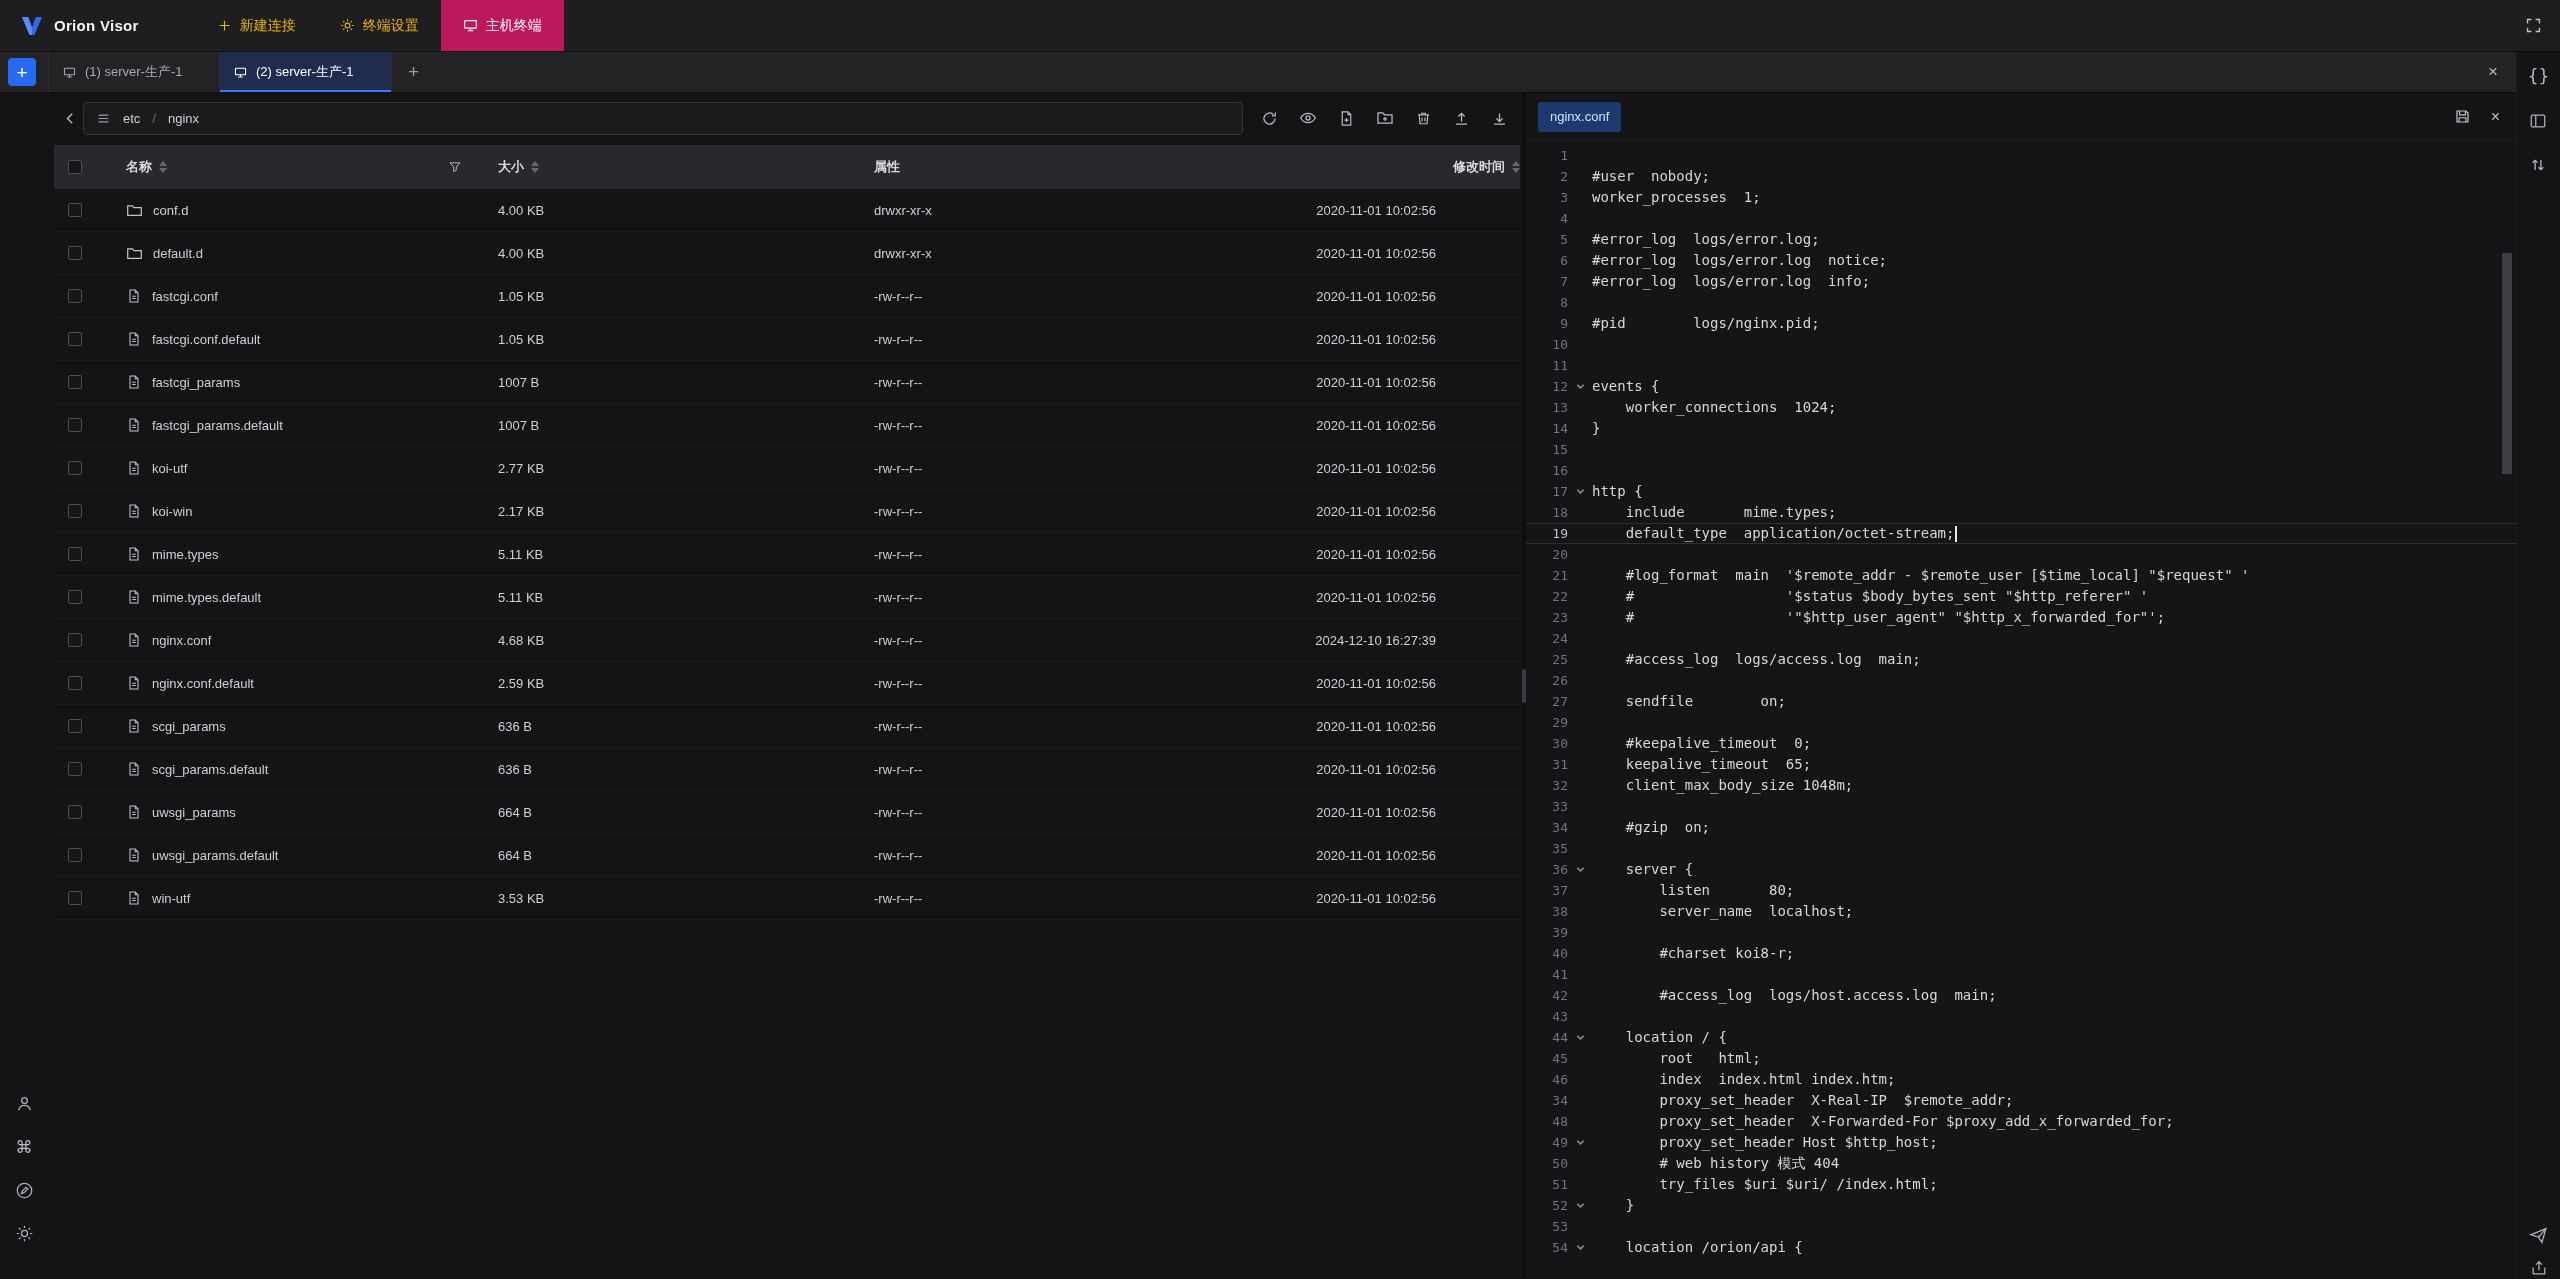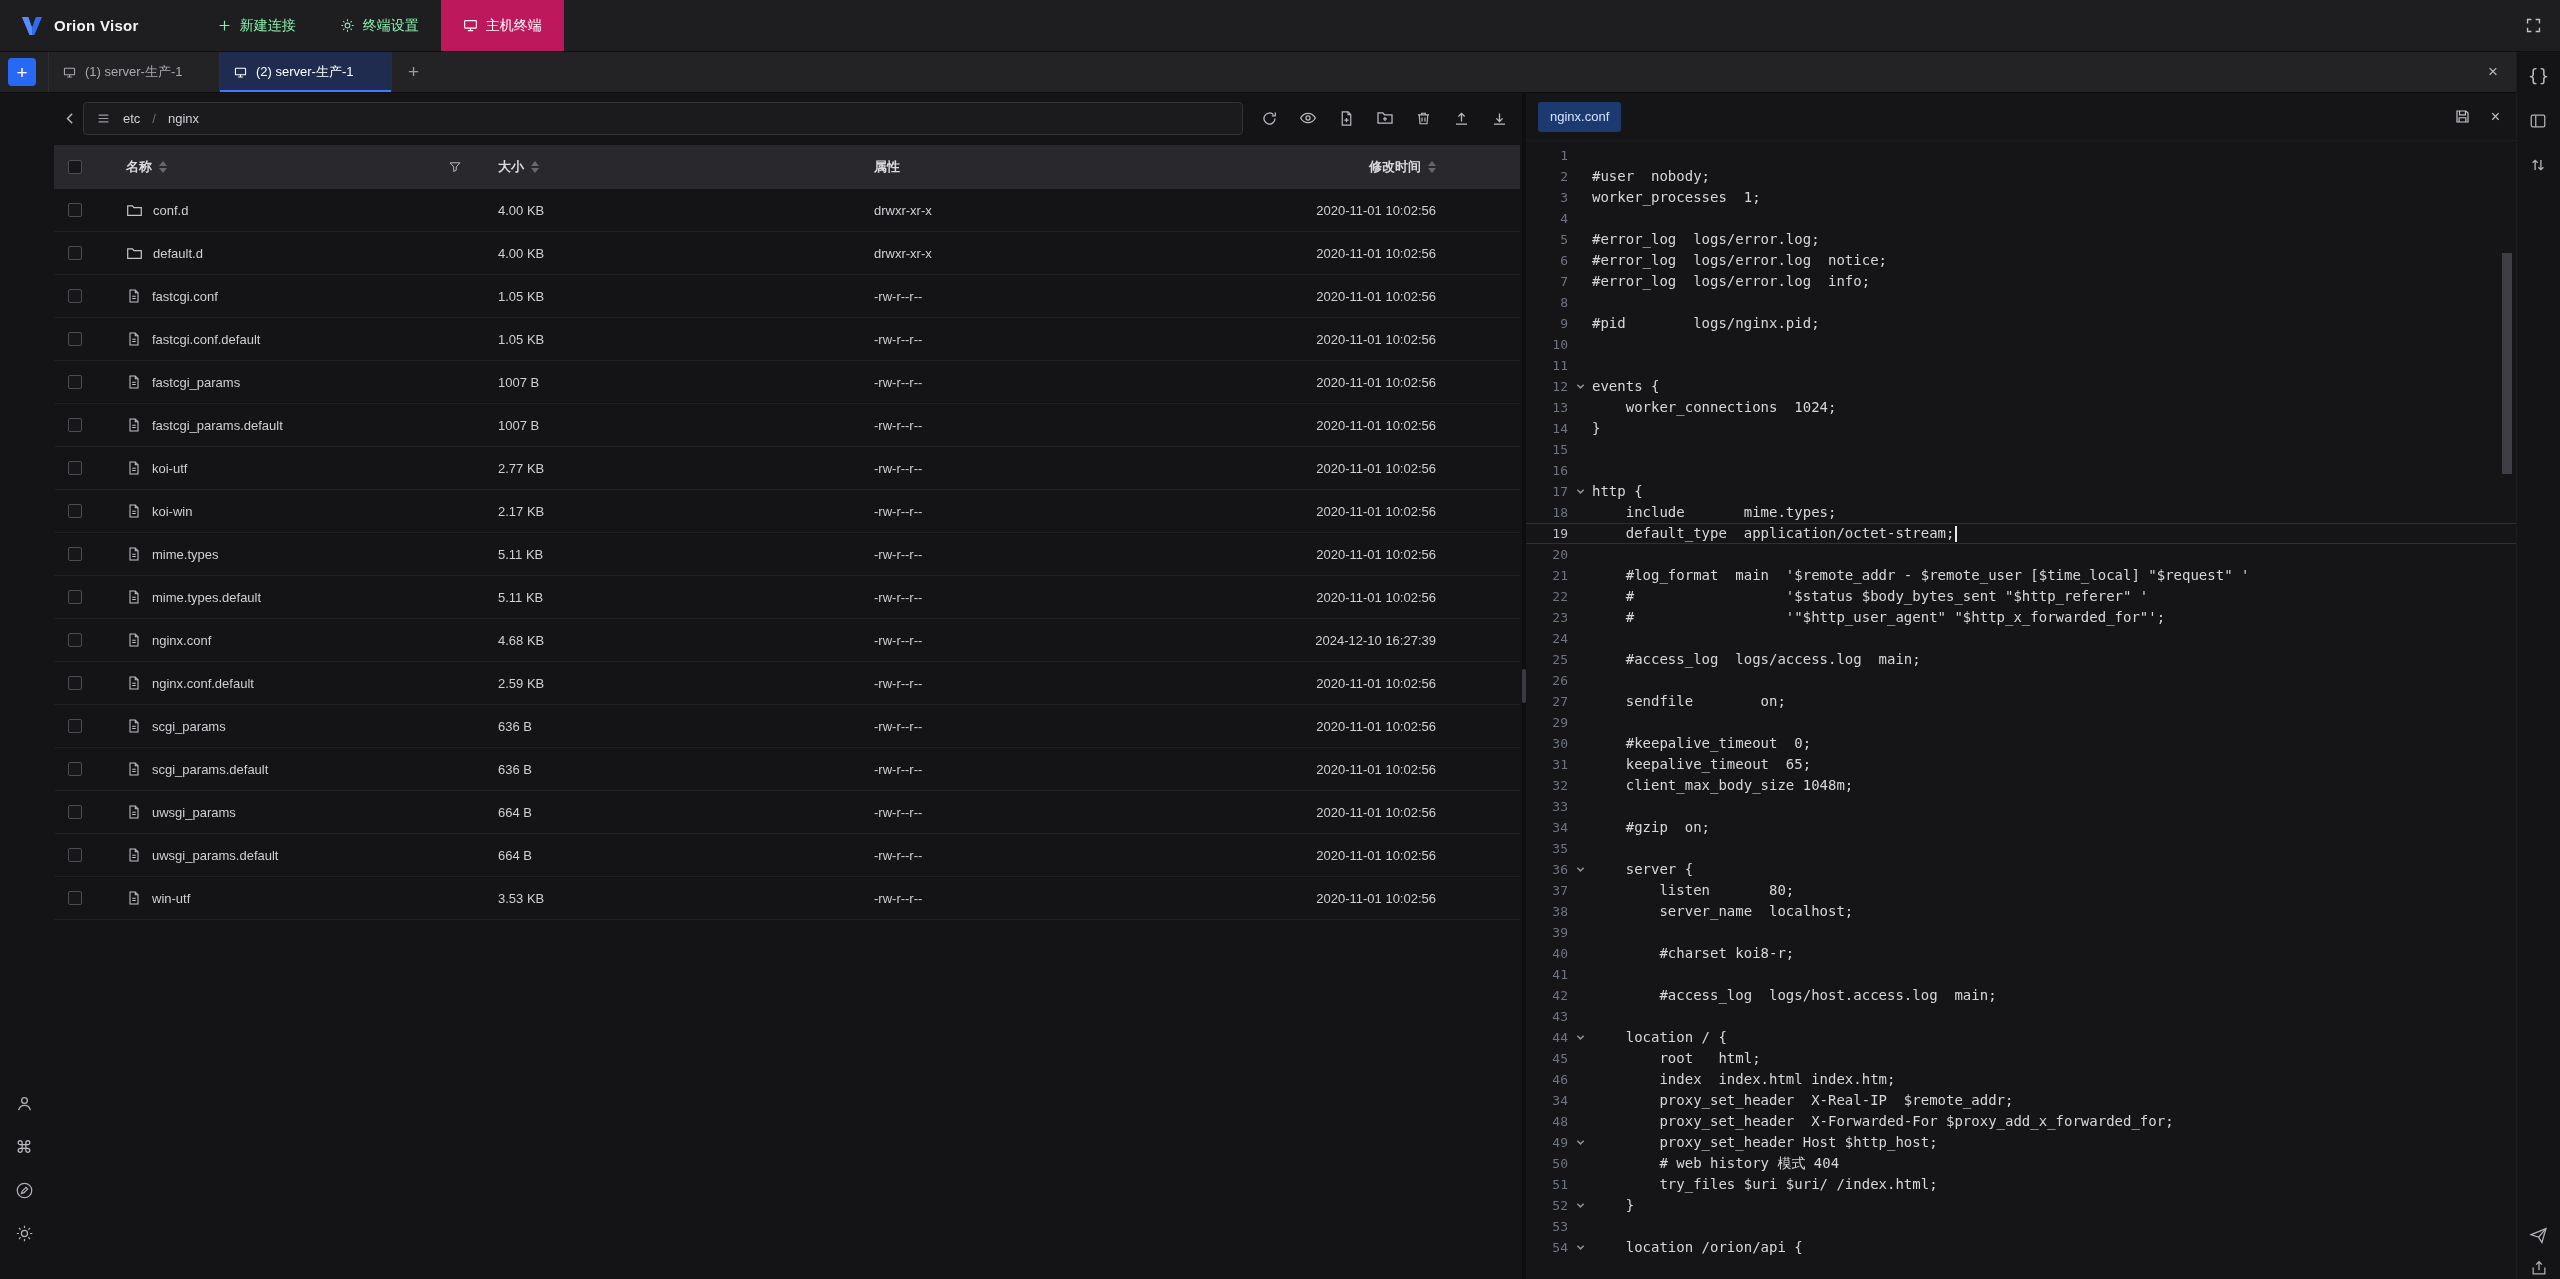--- a/index.html
+++ b/index.html
@@ -7,21 +7,21 @@
     font-family:"Liberation Sans","DejaVu Sans",sans-serif; color:#d6d6da; }
   .app { width:2560px; height:1279px; display:flex; flex-direction:column; background:#141416; }
 
   
   .navbar { height:52px; flex:0 0 auto; background:#1e1e21; display:flex; align-items:center;
     padding-left:20px; border-bottom:1px solid #0e0e10; }
   .brand { display:flex; align-items:center; gap:10px; margin-right:56px; }
   .brand-name { font-size:15px; font-weight:bold; color:#f5f5f7; letter-spacing:.3px; white-space:nowrap; }
   .nav-items { display:flex; height:100%; }
   .nav-item { height:100%; display:flex; align-items:center; gap:8px; padding:0 22px;
-    font-size:14px; color:#86efac; cursor:pointer; white-space:nowrap; }
+    font-size:14px; color:#eab308; cursor:pointer; white-space:nowrap; }
   .nav-item.active { background:#be185d; color:#ffffff;font-family:Liberation Mono, monospace; }
   .navbar-right { margin-left:auto; padding-right:18px; display:flex; align-items:center; }
   .ghost-btn { background:none; border:none; padding:0; cursor:pointer; color:#c2c2c8;
     display:flex; align-items:center; justify-content:center; }
 
   
   .tabrow { height:41px; flex:0 0 auto; background:#232326; display:flex; align-items:center;
     border-bottom:1px solid #0e0e10; }
   .new-conn-btn { width:28px; height:28px; margin:0 12px 0 8px; background:#2768f5; border:none;
     border-radius:4px; color:#fff; font-size:19px; line-height:1; cursor:pointer;
@@ -64,21 +64,21 @@
   .crumb-seg { font-size:13px; color:#cfcfd4; cursor:pointer; }
   .crumb-sep { font-size:13px; color:#6e6e74; }
   .toolbar-actions { margin-left:auto; display:flex; align-items:center; gap:21px; }
 
   .file-table { margin:2px 2px 0 6px; font-size:13px; }
   .thead, .file-row { display:grid; grid-template-columns:42px 392px 376px 424px 1fr; align-items:center; }
   .thead { height:44px; background:#29292d; color:#dadade; font-weight:bold; }
   .th { display:flex; align-items:center; gap:7px; }
   .th-name { padding-left:30px; }
   .th-size, .th-attr { padding-left:10px; }
-  .th-time { justify-content:flex-end; padding-right:84px; }
+  .th-time { justify-content:flex-end; }
   .sorter { display:flex; flex-direction:column; gap:2px; cursor:pointer; }
   .tri { width:0; height:0; border-left:4px solid transparent; border-right:4px solid transparent; }
   .tri-up { border-bottom:5px solid #67676e; }
   .tri-down { border-top:5px solid #67676e; }
   .filter-btn { margin-left:auto; margin-right:26px; }
 
   .file-row { height:43px; border-bottom:1px solid #1f1f23; color:#cfcfd4; }
   .cell-check { display:flex; justify-content:center; }
   .checkbox { width:14px; height:14px; border:1px solid #4c4c53; border-radius:2px;
     background:#17171a; display:inline-block; cursor:pointer; }

